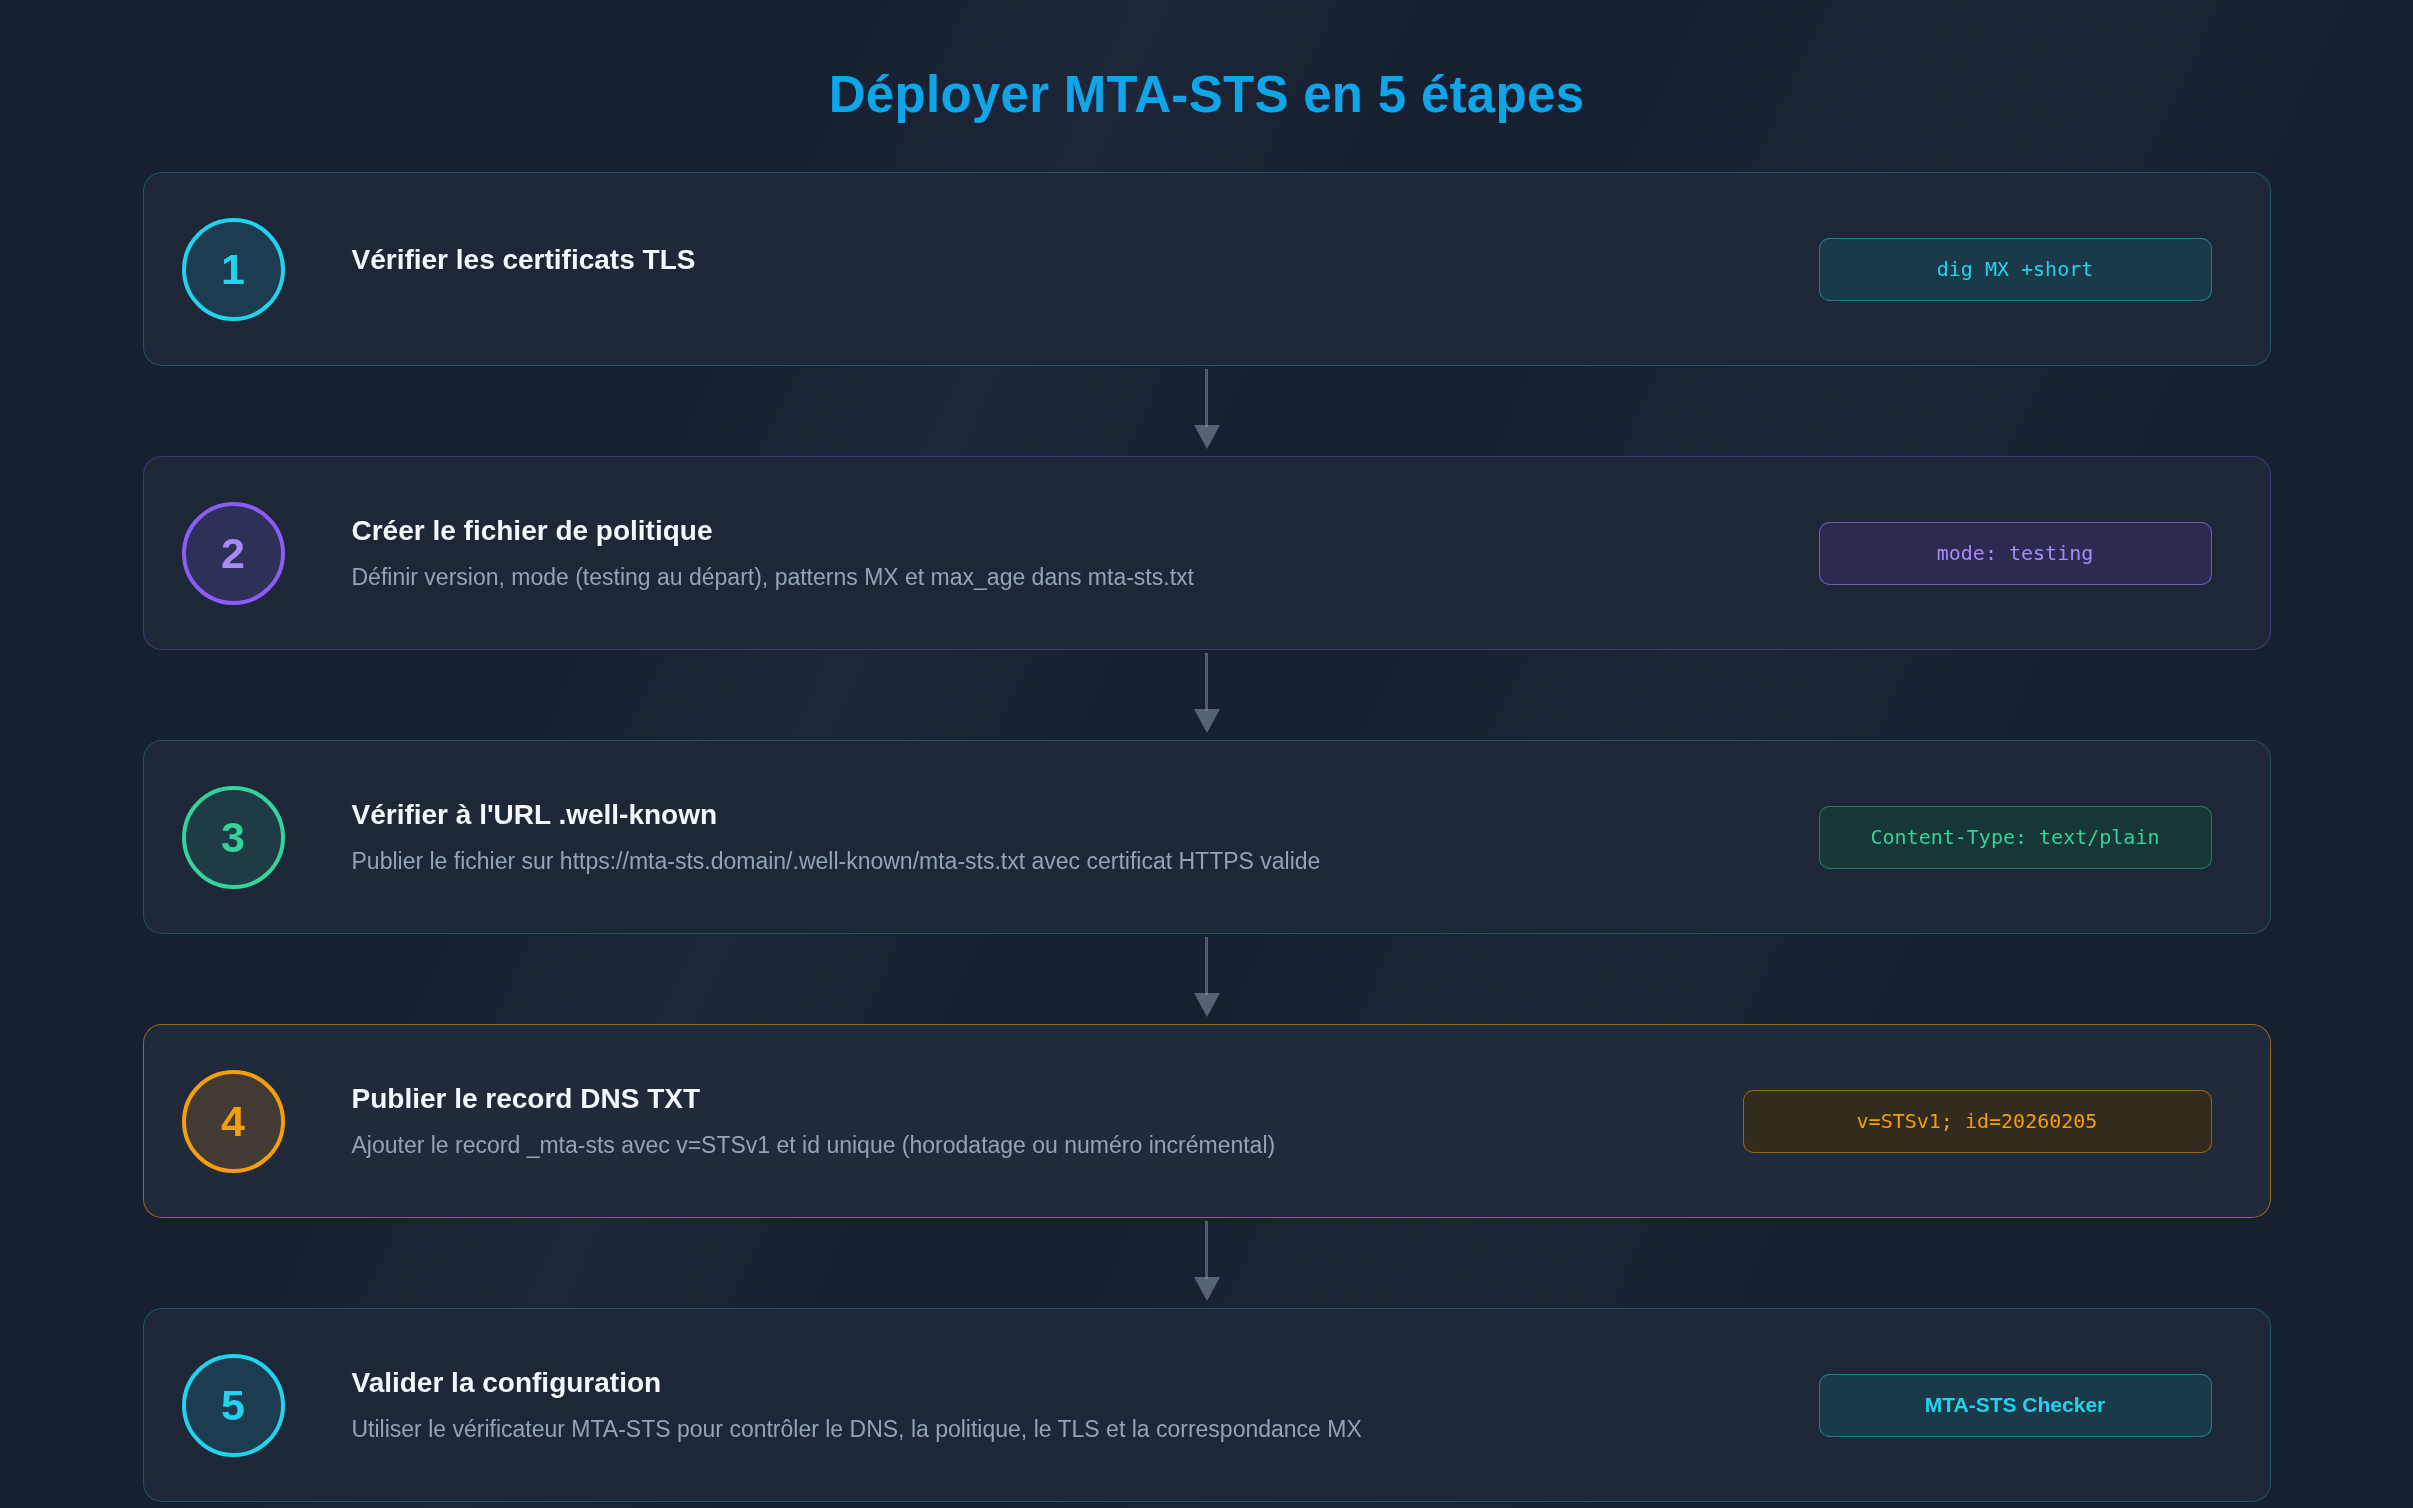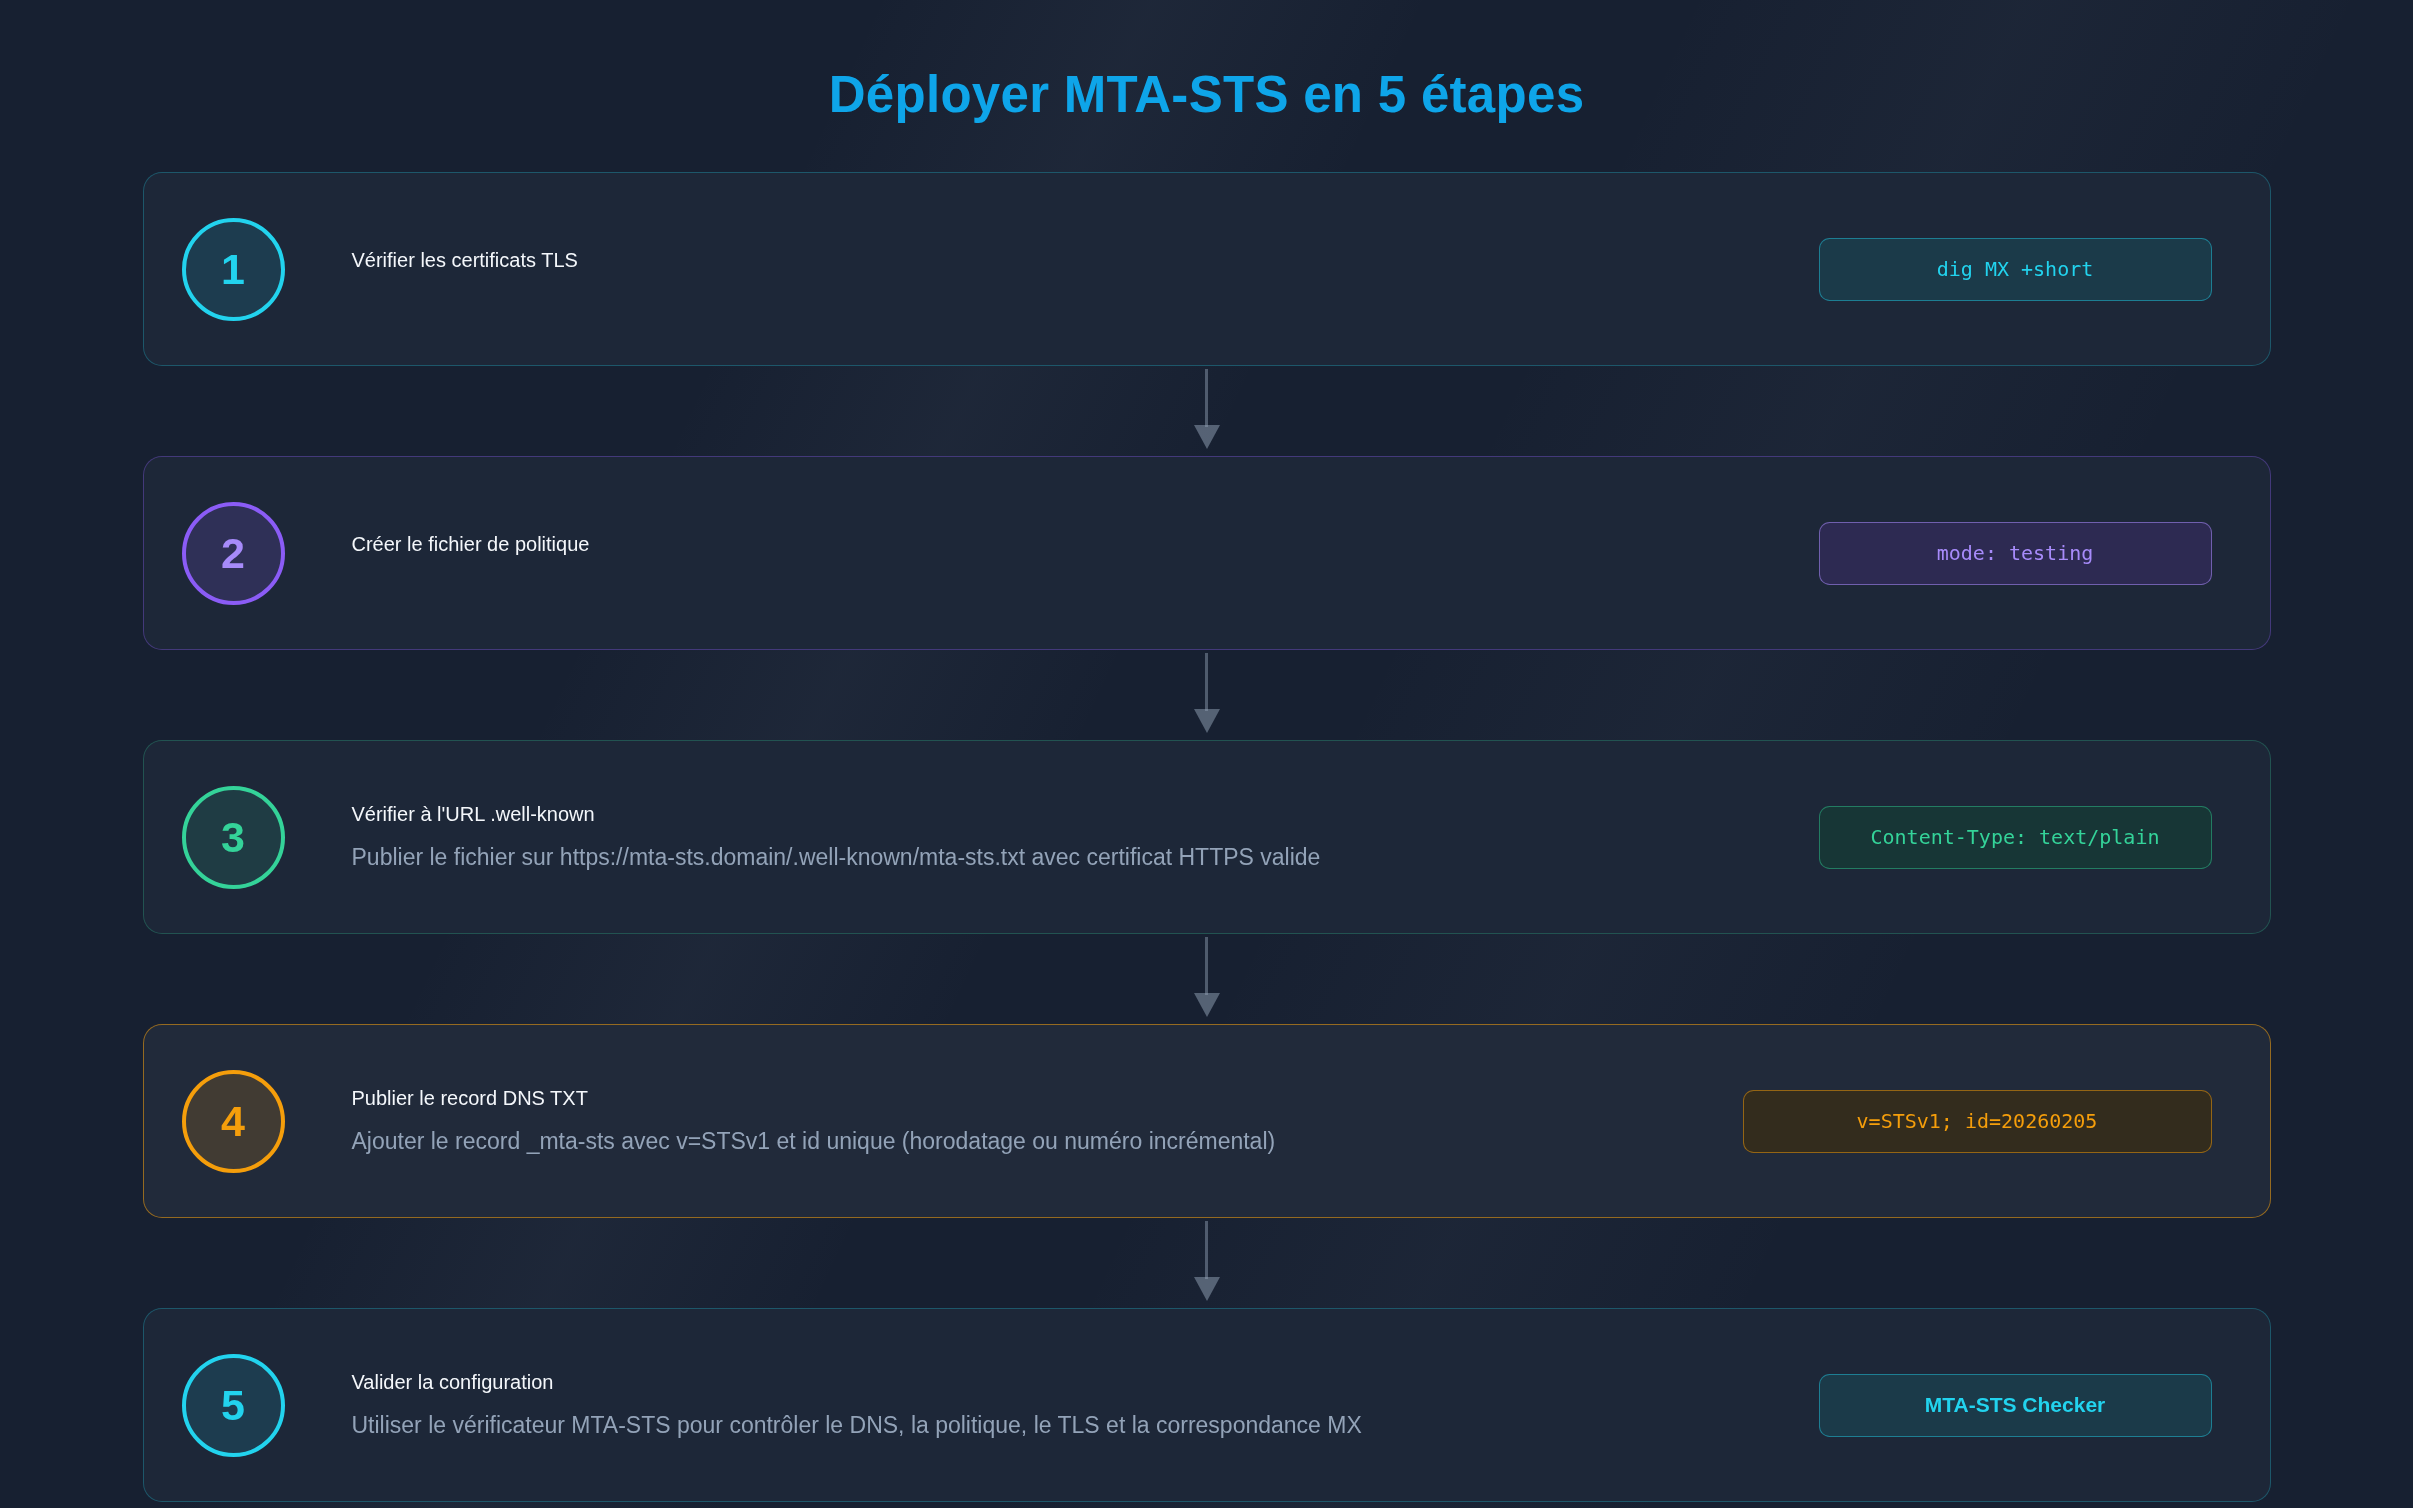--- a/index.html
+++ b/index.html
@@ -30,21 +30,21 @@
 
   .badge {
     width:103px; height:103px; border-radius:50%; flex:none;
     border:4.7px solid var(--accent);
     background:var(--circle-bg);
     display:flex; align-items:center; justify-content:center;
   }
   .badge span { font-size:43px; font-weight:700; color:var(--num); }
 
   .texts { flex:1; min-width:0; margin-left:67px; padding-right:40px; }
-  .step-title { font-size:20px; font-weight:400; color:#f4f7fb; margin-bottom:17.4px; }
+  .step-title { font-size:28px; font-weight:700; color:#f4f7fb; margin-bottom:17.4px; }
   .step-desc  { font-size:23px; font-weight:400; color:#93a3b8; }
 
   .chip {
     flex:none; min-width:393px; height:63px; border-radius:10.7px;
     display:flex; align-items:center; justify-content:center;
     padding:15px 27px;
     font-family:"DejaVu Sans Mono", monospace; font-size:20px;
     background:var(--chip-bg);
     border:1.3px solid var(--chip-border);
     color:var(--chip-text);
@@ -112,20 +112,21 @@
       <div class="stem"></div>
       <div class="head"></div>
     </div>
 
     <section class="card accent-purple">
       <div class="badge">
         <span>2</span>
       </div>
       <div class="texts">
         <h2 class="step-title">Créer le fichier de politique</h2>
+        <p class="step-desc">Définir version, mode (testing au départ), patterns MX et max_age dans mta-sts.txt</p>
       </div>
       <code class="chip">mode: testing</code>
     </section>
 
     <div class="arrow">
       <div class="stem"></div>
       <div class="head"></div>
     </div>
 
     <section class="card accent-green">

